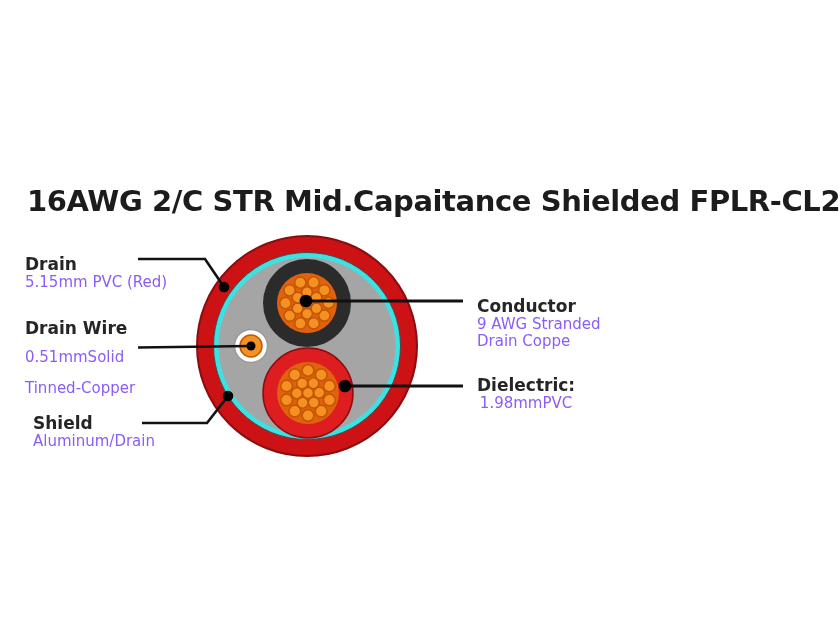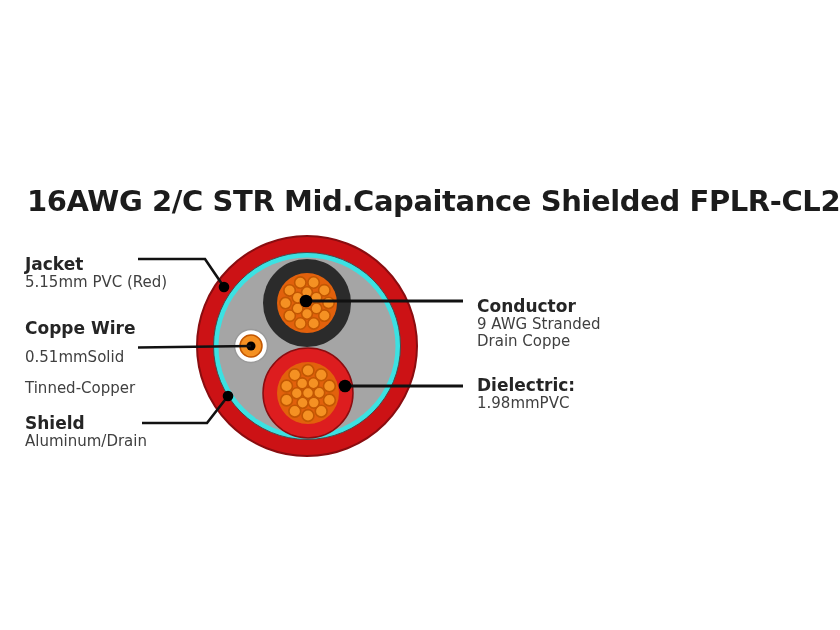--- a/index.html
+++ b/index.html
@@ -15,21 +15,21 @@
     left:27px;top:184px;
     font-size:29px;
     font-weight:bold;
     letter-spacing:-0.4px;
     color:#1c1c1c;
     white-space:nowrap;
   }
   .diagram-svg{position:absolute;left:0;top:0;}
   .label{position:absolute;white-space:nowrap;}
   .lbl-h{font-weight:bold;font-size:17px;line-height:19px;color:#252525;}
-  .lbl-t{font-size:15px;line-height:17px;color:#404040;}
+  .lbl-t{font-size:15px;line-height:17px;color:#8b5cf6;}
   .label.drain .lbl-t{line-height:22.5px;margin-top:8px;}
   .label.left{left:25px;}
   .label.right{left:477px;}
 </style>
 </head>
 <body>
 
 <div class="stage">
 
   <div class="title">16AWG 2/C STR Mid.Capaitance Shielded FPLR-CL2R</div>
@@ -96,39 +96,39 @@
     <circle cx="228" cy="396" r="5.3" fill="#000000"></circle>
 
     <line x1="306" y1="301" x2="463" y2="301" stroke-width="2.8" stroke="#111111"></line>
     <circle cx="306" cy="301" r="6.3" fill="#000000"></circle>
 
     <line x1="345" y1="386" x2="463" y2="386" stroke-width="2.8" stroke="#111111"></line>
     <circle cx="345" cy="386" r="6.3" fill="#000000"></circle>
   </svg>
 
   <div class="label left" style="top:255px;">
-    <div class="lbl-h">Jacket</div>
+    <div class="lbl-h">Drain</div>
     <div class="lbl-t">5.15mm PVC (Red)</div>
   </div>
 
   <div class="label left drain" style="top:319px;">
-    <div class="lbl-h">Coppe Wire</div>
+    <div class="lbl-h">Drain Wire</div>
     <div class="lbl-t" style="">0.51mmSolid</div>
     <div class="lbl-t">Tinned-Copper</div>
   </div>
 
-  <div class="label left" style="top:414px;">
+  <div class="label left" style="top:414px;margin-left:8px;">
     <div class="lbl-h">Shield</div>
     <div class="lbl-t">Aluminum/Drain</div>
   </div>
 
   <div class="label right" style="top:297px;">
     <div class="lbl-h">Conductor</div>
     <div class="lbl-t">9 AWG Stranded</div>
     <div class="lbl-t">Drain Coppe</div>
   </div>
 
-  <div class="label right" style="top:376px;">
+  <div class="label right" style="top:376px;text-align:center;">
     <div class="lbl-h">Dielectric:</div>
     <div class="lbl-t">1.98mmPVC</div>
   </div>
 
 </div>
 
 </body></html>

